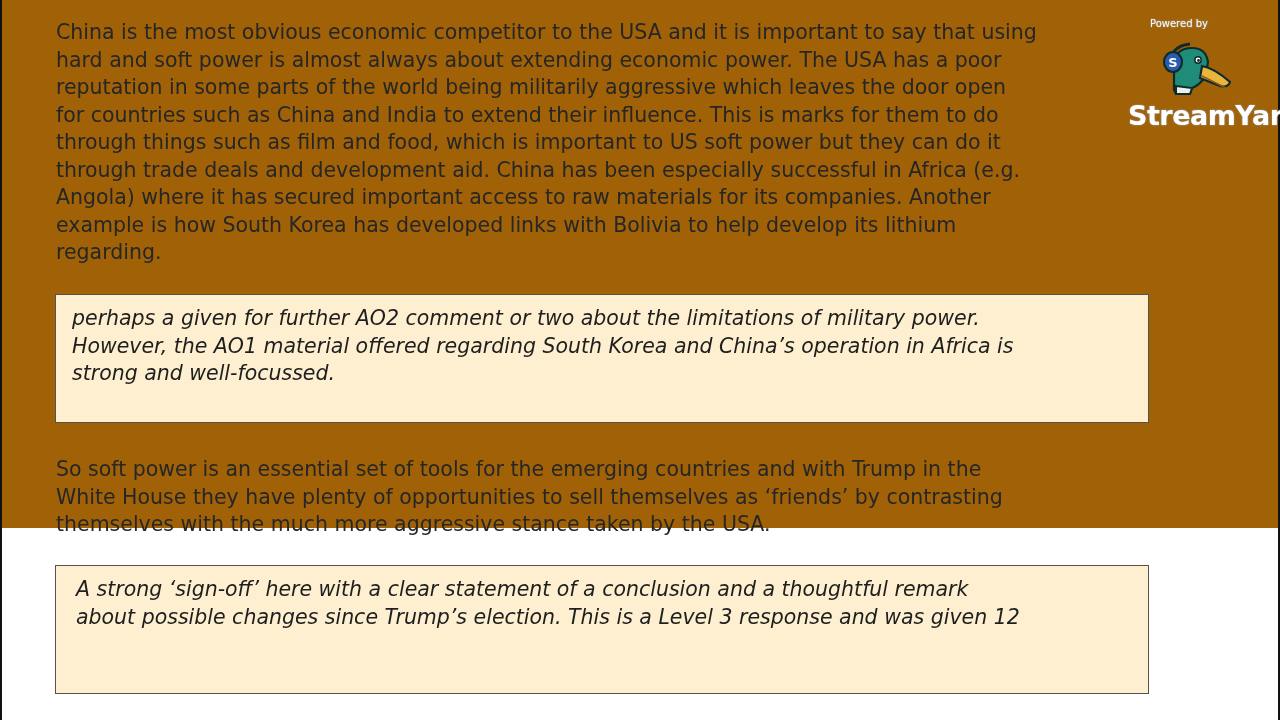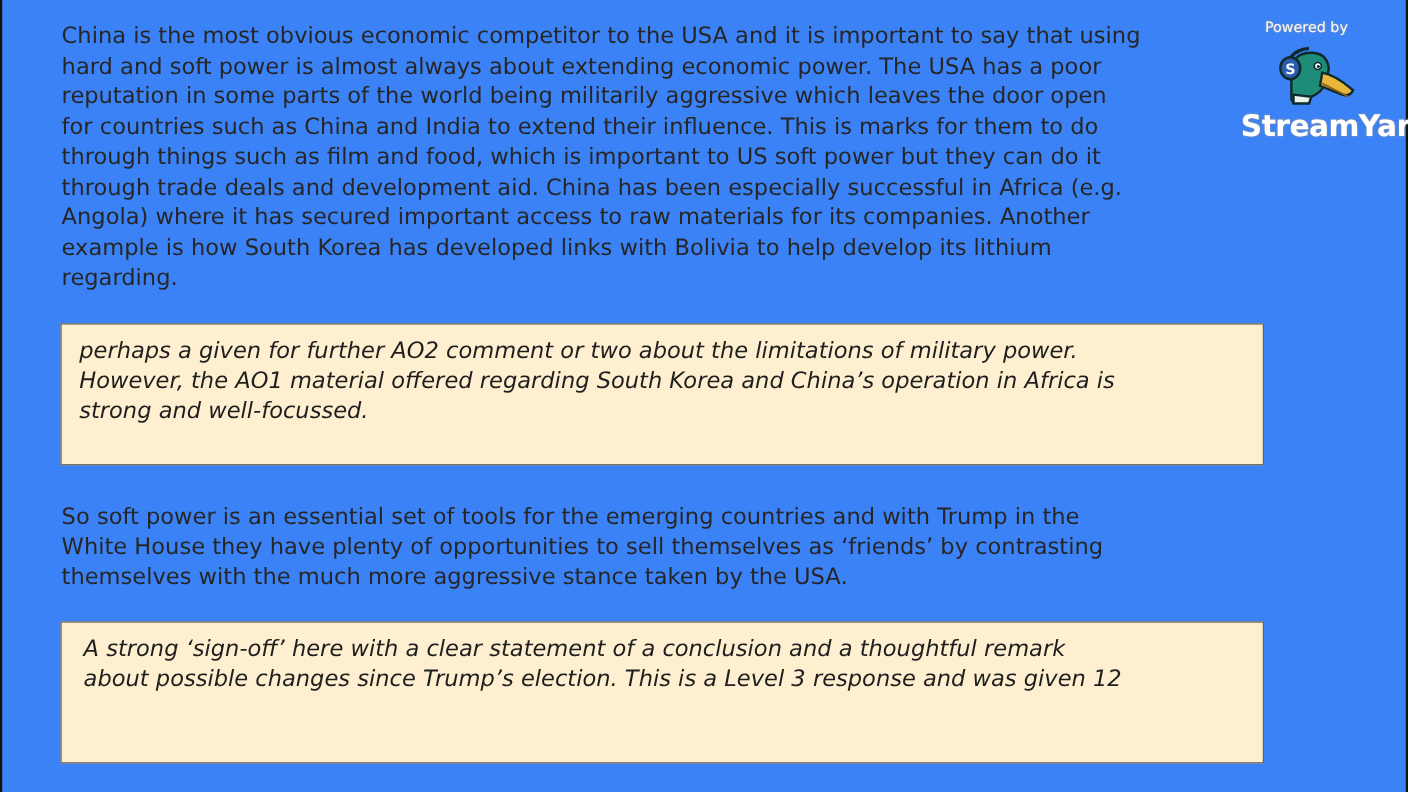--- a/index.html
+++ b/index.html
@@ -6,22 +6,22 @@
       margin: 0;
       padding: 0;
       width: 1280px;
       height: 720px;
       overflow: hidden;
       background: #ffffff;
     }
     .frame {
       position: relative;
       width: 1280px;
-      height: 720px;
-      background: #3b82f6;
+      height: 528px;
+      background: #a16207;
     }
     .edge-left {
       position: absolute; left: 0; top: 0; width: 2px; height: 720px; background: #111;
     }
     .edge-right {
       position: absolute; left: 1278px; top: 0; width: 2px; height: 720px; background: #111;
     }
     .body-text {
       position: absolute;
       left: 56px;
@@ -59,21 +59,21 @@
       left: 1124px;
       top: 14px;
       width: 148px;
       height: 120px;
     }
     .wm-powered {
       position: absolute;
       left: 26px;
       top: 4px;
       font-family: "DejaVu Sans", sans-serif;
-      font-size: 13px;
+      font-size: 10px;
       color: #ffffff;
       text-shadow: 0 0 2px #999, 0 0 1px #bbb;
       opacity: 0.95;
     }
     .wm-logo {
       position: absolute;
       left: 38px;
       top: 26px;
       width: 72px;
       height: 56px;

